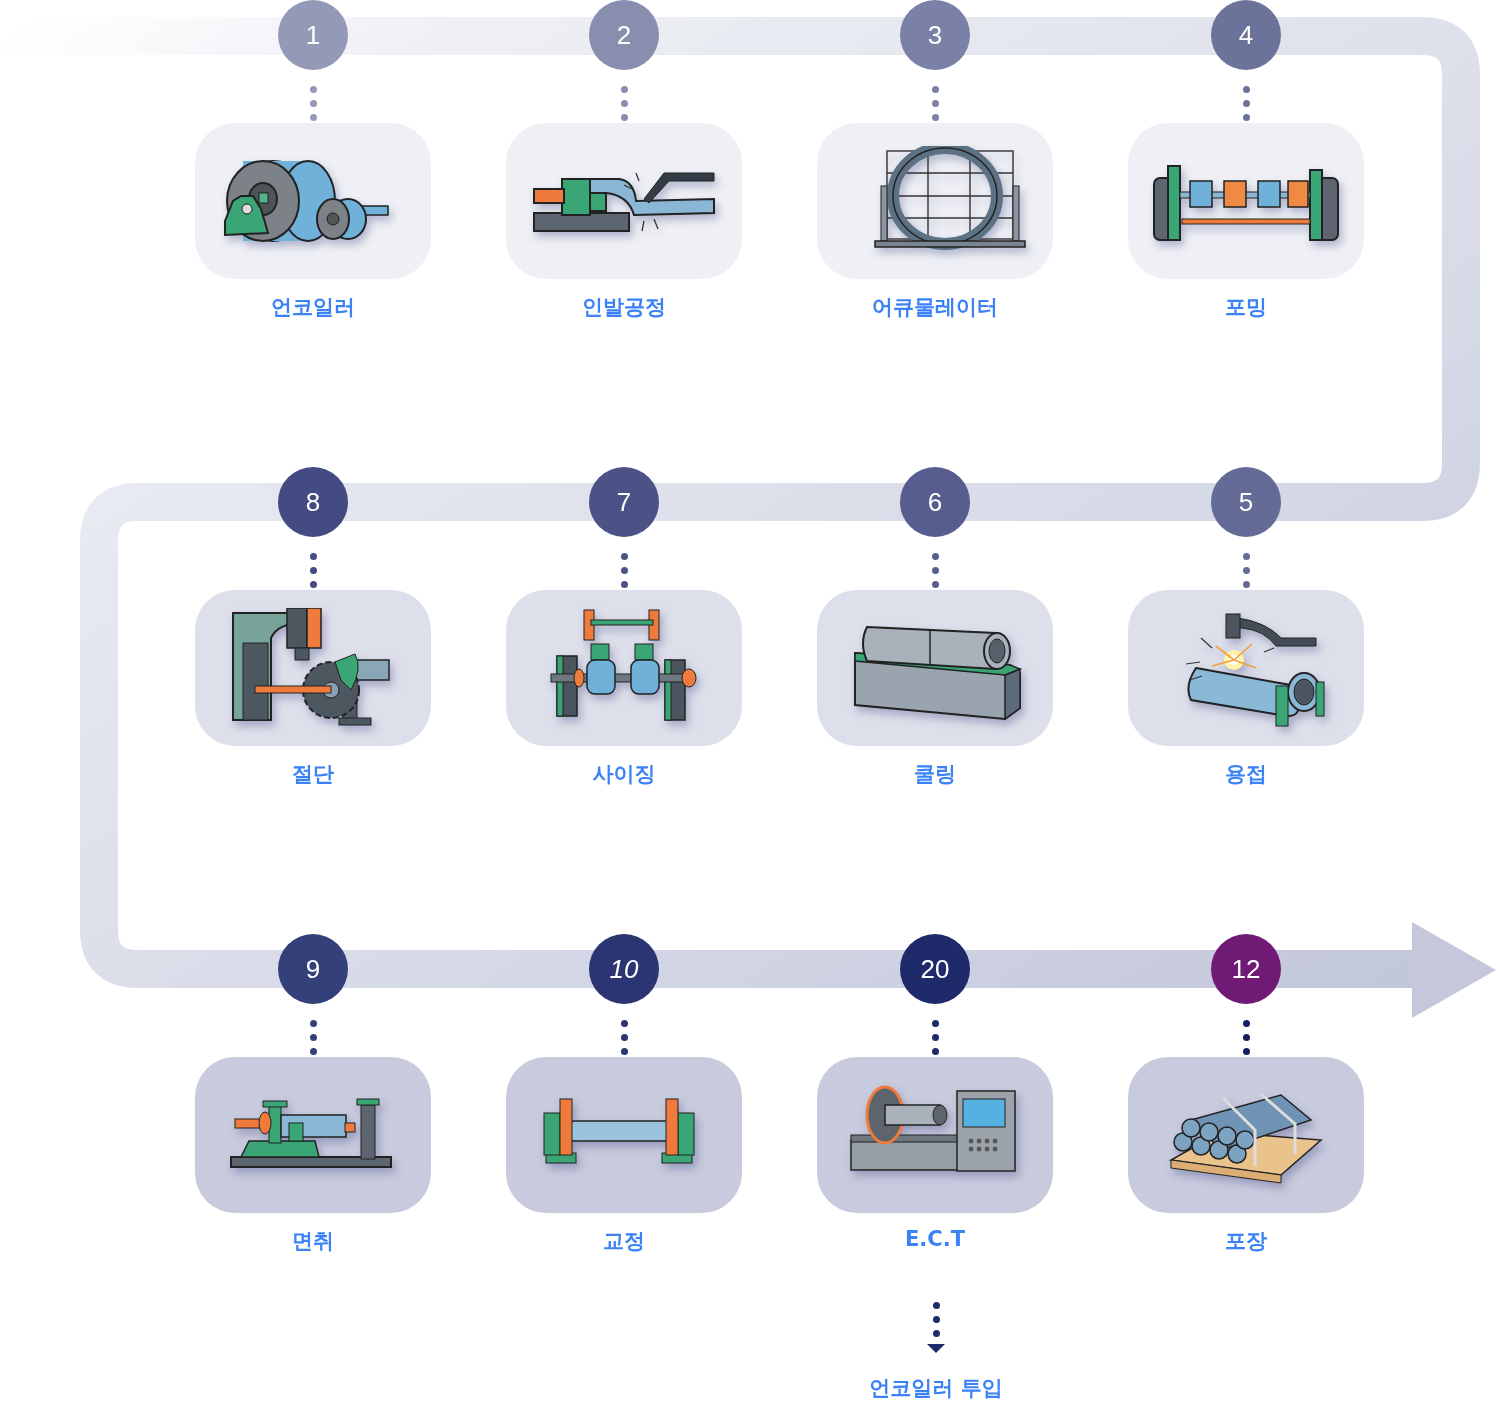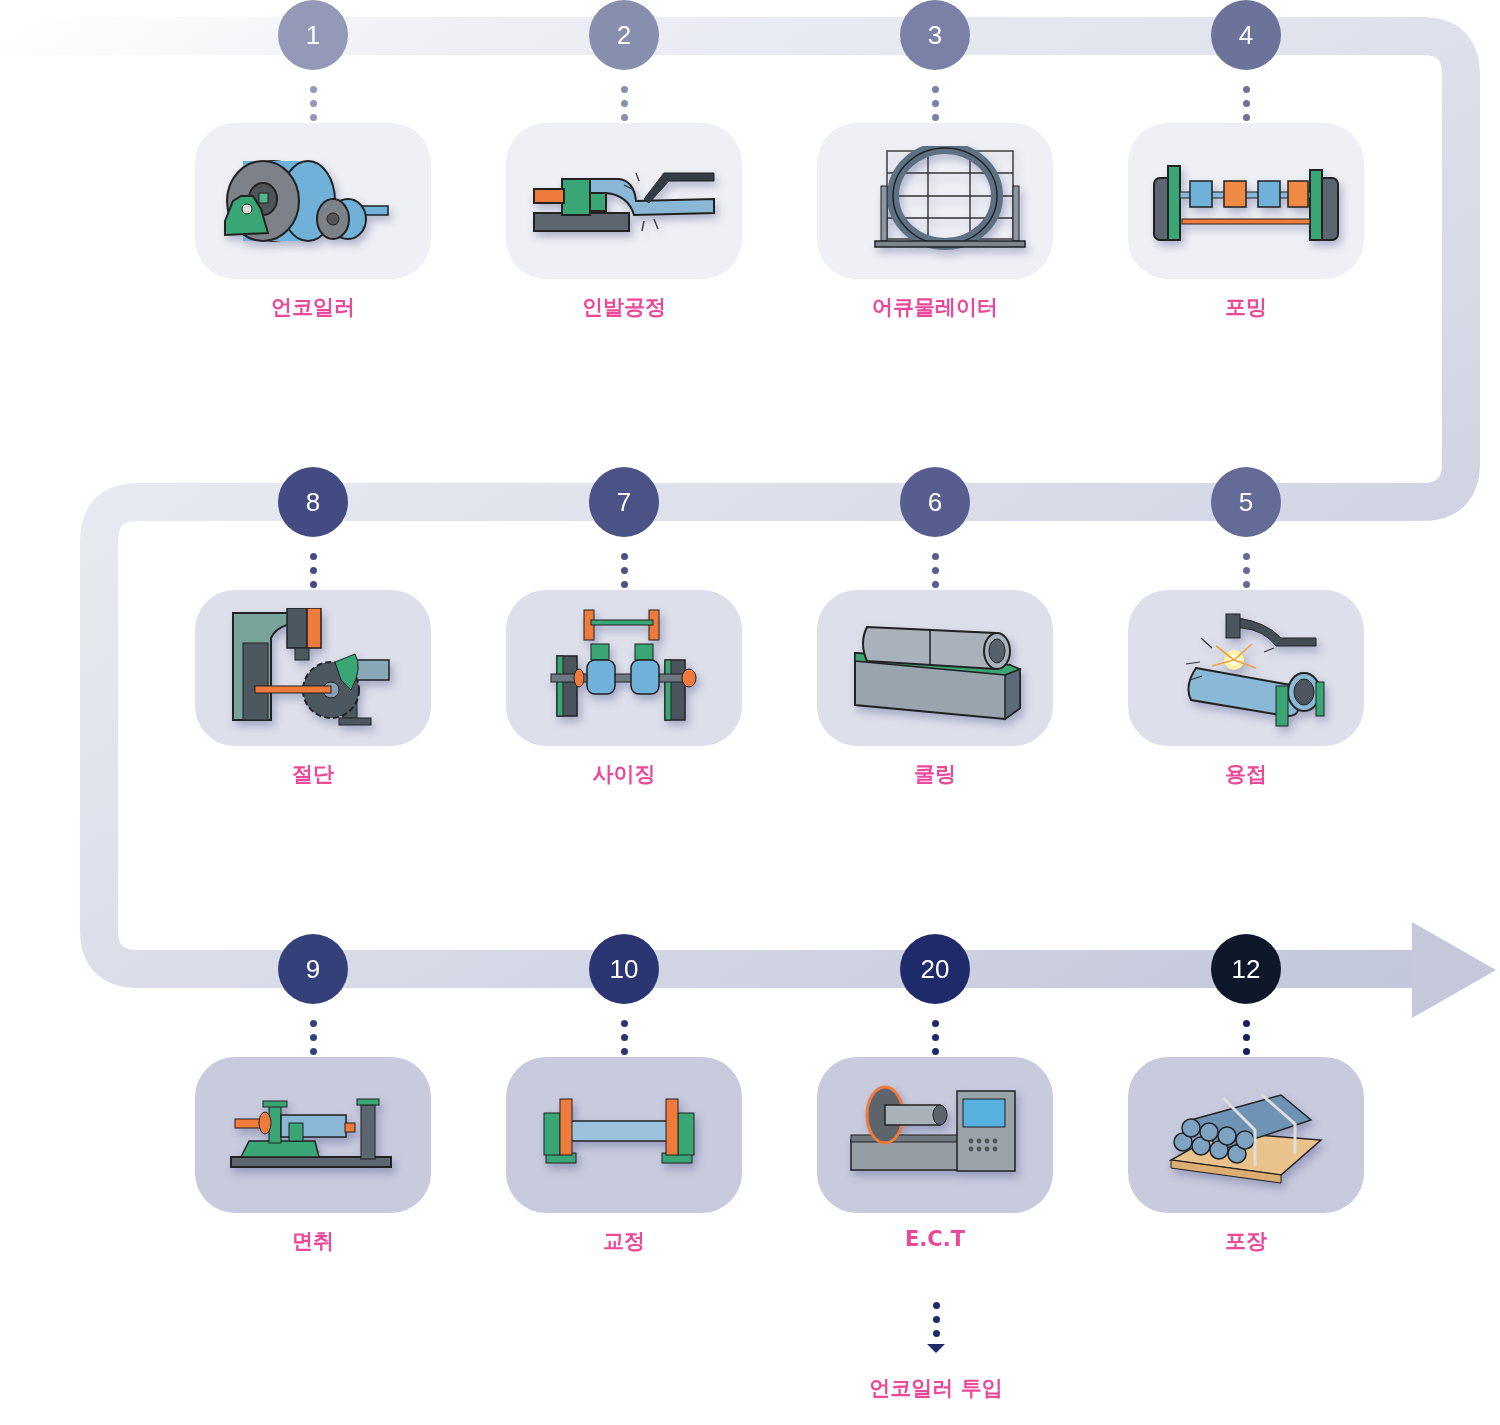--- a/index.html
+++ b/index.html
@@ -11,21 +11,21 @@
             left: 83px; top: 0; color: #fff; font-size: 26px; line-height: 70px;
             text-align: center; font-family: "Liberation Sans", sans-serif; }
   .dots { position: absolute; left: 112px; top: 86px; width: 12px; }
   .dot { width: 7px; height: 7px; border-radius: 50%; margin: 0 auto 7px auto; }
   .arrow-down { width: 0; height: 0; border-left: 9px solid transparent;
                 border-right: 9px solid transparent; border-top: 9px solid; margin: 1px 0 0 -3px; }
   .card { position: absolute; left: 0; top: 123px; width: 236px; height: 156px;
           border-radius: 40px; display: flex; align-items: center; justify-content: center; }
   .card svg { filter: drop-shadow(3px 5px 4px rgba(60,70,130,0.35)); }
   .label { position: absolute; left: 0; top: 293px; width: 236px; text-align: center;
-           font-size: 21px; font-weight: bold; color: #ec4899; }
+           font-size: 21px; font-weight: bold; color: #3b82f6; }
   .final { position: absolute; left: 818px; top: 1302px; width: 236px; }
   .final .dots { left: 112px; top: 0; }
   .final .label { top: 72px; }
 </style>
 </head>
 <body>
 
 <svg id="track" viewBox="0 0 1500 1425">
   <defs>
     <linearGradient id="tg" x1="0" y1="0" x2="1" y2="1">
@@ -272,21 +272,21 @@
     <rect x="12" y="24" width="30" height="9" fill="#ee7b3b" stroke="#222"></rect>
     <ellipse cx="42" cy="28" rx="6" ry="11" fill="#ee7b3b" stroke="#222"></ellipse>
     <rect x="122" y="28" width="10" height="9" fill="#ee7b3b" stroke="#222"></rect>
     <rect x="138" y="10" width="14" height="54" fill="#5c6570" stroke="#222"></rect>
     <rect x="134" y="4" width="22" height="6" fill="#3aa575" stroke="#222"></rect>
   </svg>
       </div>
       <div class="label">면취</div>
     </div>
     <div class="step" style="left: 506px; top: 934px;">
-      <div class="circle" style="background: rgb(42, 53, 113);">10</div>
+      <div class="circle" style="background: rgb(42, 53, 113); font-style: italic;">10</div>
       <div class="dots">
         <div class="dot" style="background: rgb(42, 53, 113);"></div>
         <div class="dot" style="background: rgb(42, 53, 113);"></div>
         <div class="dot" style="background: rgb(42, 53, 113);"></div>
         <div class="arrow-down" style="border-top-color: rgb(42, 53, 113);"></div>
       </div>
       <div class="card" style="background: rgb(200, 202, 221);">
         <svg width="180" height="80" viewBox="0 0 180 80">
     <rect x="12" y="58" width="30" height="10" fill="#3aa575" stroke="#222"></rect>
     <rect x="128" y="58" width="30" height="10" fill="#3aa575" stroke="#222"></rect>
@@ -324,21 +324,21 @@
             <circle cx="150" cy="64" r="2.4"></circle>
           </g>
     <ellipse cx="40" cy="30" rx="18" ry="28" fill="#5d646c" stroke="#ee7b3b" stroke-width="3"></ellipse>
     <rect x="40" y="20" width="55" height="20" fill="#a9b1b9" stroke="#222" stroke-width="1.5"></rect>
     <ellipse cx="95" cy="30" rx="7" ry="10" fill="#5d646c" stroke="#222"></ellipse>
   </svg>
       </div>
       <div class="label">E.C.T</div>
     </div>
     <div class="step" style="left: 1128px; top: 934px;">
-      <div class="circle" style="background: #0f172a;">12</div>
+      <div class="circle" style="background: #701a75;">12</div>
       <div class="dots">
         <div class="dot" style="background: rgb(20, 31, 96);"></div>
         <div class="dot" style="background: rgb(20, 31, 96);"></div>
         <div class="dot" style="background: rgb(20, 31, 96);"></div>
         <div class="arrow-down" style="border-top-color: rgb(20, 31, 96);"></div>
       </div>
       <div class="card" style="background: rgb(200, 202, 221);">
         <svg width="170" height="110" viewBox="0 0 170 110">
     <polygon points="10,80 120,95 160,60 60,52" fill="#e9c28c" stroke="#222" stroke-width="1.5"></polygon>
     <polygon points="10,80 120,95 120,103 10,88" fill="#dcae73" stroke="#222"></polygon>

